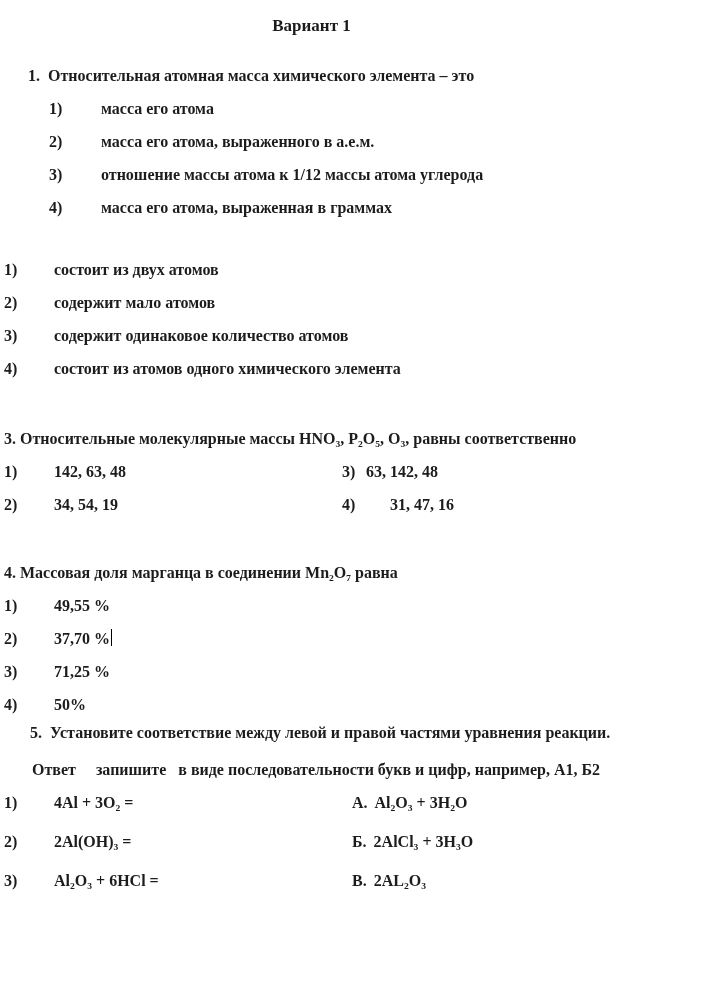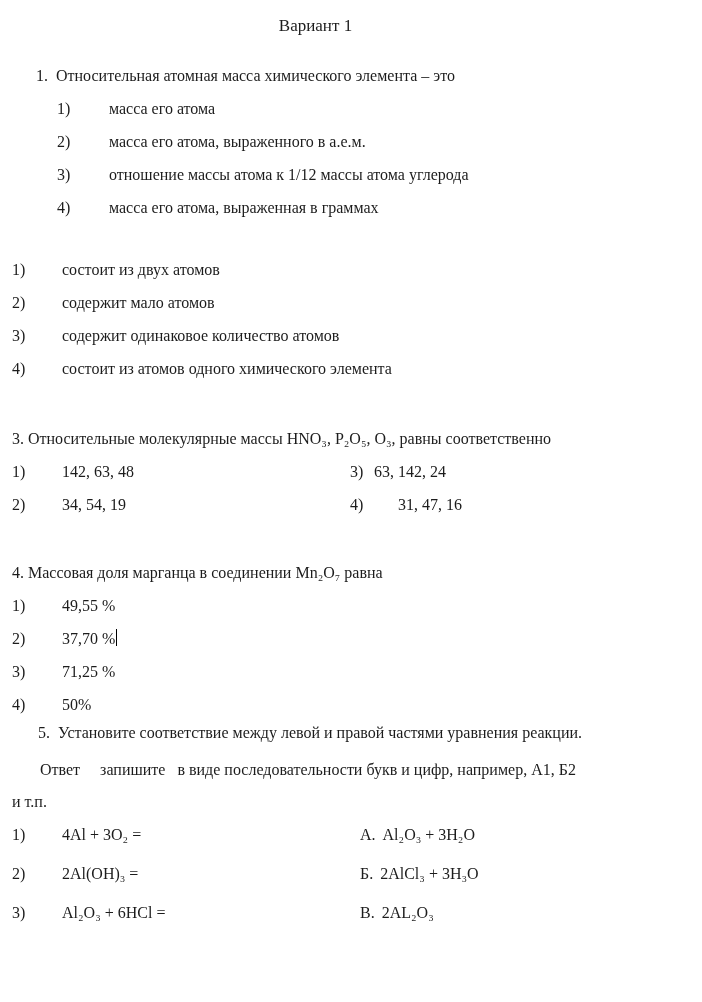--- a/index.html
+++ b/index.html
@@ -12,21 +12,22 @@
     height: 1002px;
     overflow: hidden;
     font-family: "Liberation Serif", "DejaVu Serif", serif;
     font-size: 16px;
     color: #1c1c1c;
   }
   .page {
     box-sizing: border-box;
     width: 631px;
     height: 1002px;
-    padding: 12px 12px 0 12px;
+    padding: 12px 12px 0 4px;
+    font-weight: bold;
   }
   .pre { white-space: pre-wrap; margin-left: 20px; }
 
   .title {
     text-align: center;
     font-size: 17px;
     line-height: 20px;
     margin: 4px 0 30px 0;
   }
 
@@ -133,21 +134,21 @@
       <span>состоит из атомов одного химического элемента</span>
     </div>
   </div>
 
   <div class="q3">
     <div class="q-text">3. Относительные молекулярные массы HNO₃, P₂O₅, O₃, равны соответственно</div>
     <div class="row">
       <span class="lnum">1)</span>
       <span class="ltext">142, 63, 48</span>
       <span class="rnum">3)</span>
-      <span class="rtext">63, 142, 24</span>
+      <span class="rtext">63, 142, 48</span>
     </div>
     <div class="row">
       <span class="lnum">2)</span>
       <span class="ltext">34, 54, 19</span>
       <span class="rnum">4)</span>
       <span class="rtext pre"> 31, 47, 16</span>
     </div>
   </div>
 
   <div class="q4">
@@ -167,21 +168,20 @@
     </div>
     <div class="opt">
       <span class="num">4)</span>
       <span>50%</span>
     </div>
   </div>
 
   <div class="q5">
     <div class="l1 pre">5.  Установите соответствие между левой и правой частями уравнения реакции.</div>
     <div class="l2 pre">Ответ     запишите   в виде последовательности букв и цифр, например, А1, Б2</div>
-    <div class="l3">и т.п.</div>
 
     <div class="match">
       <div class="row">
         <span class="num">1)</span>
         <span class="left">4Al + 3O₂ =</span>
         <span class="lett">А.</span>
         <span class="rght">Al₂O₃ + 3H₂O</span>
       </div>
       <div class="row">
         <span class="num">2)</span>

